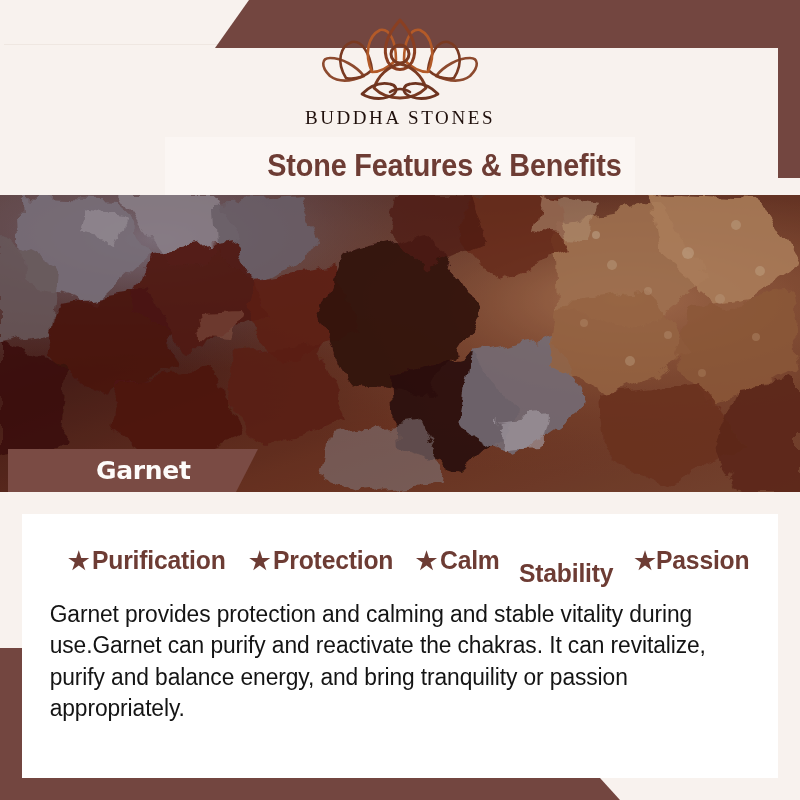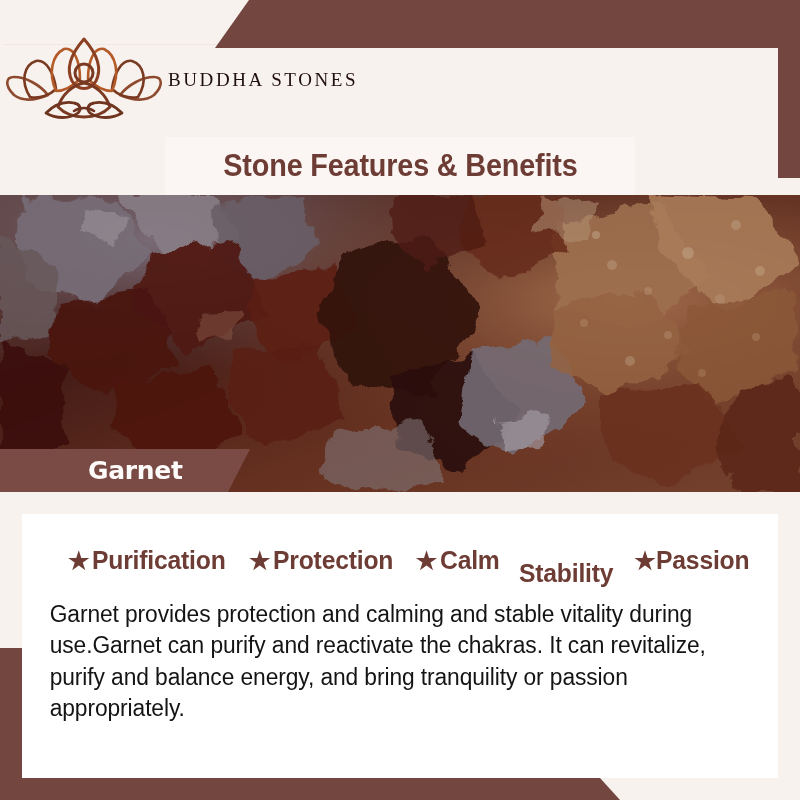--- a/index.html
+++ b/index.html
@@ -32,54 +32,54 @@
     z-index:6;
   }
   .frame-hairline{
     position:absolute;top:44px;left:4px;right:26px;height:1px;
     background:#efe7e1;z-index:5;
   }
 
   
   .logo-wrap{
     position:absolute;top:14px;left:0;width:800px;height:130px;
-    display:flex;flex-direction:row;align-items:center;justify-content:flex-start;
+    display:flex;flex-direction:column;align-items:center;justify-content:flex-start;
     z-index:7;
   }
   .logo-mark{width:168px;height:92px;display:block;}
   .logo-text{
     margin-top:1px;
     font-family:"Liberation Serif","DejaVu Serif",serif;
     font-size:19px;letter-spacing:2.6px;color:#20100c;
     font-weight:400;white-space:nowrap;
   }
 
   
   .title-band{
     position:absolute;top:137px;left:165px;width:470px;height:58px;
     background:#fbf6f3;z-index:4;
-    display:flex;align-items:center;justify-content:center;
+    display:flex;align-items:center;justify-content:flex-end;
   }
   .title-text{
     font-family:"Liberation Sans Narrow","Liberation Sans",sans-serif;
     font-weight:bold;font-size:31px;color:#6d3c34;
     letter-spacing:-0.2px;transform:scaleX(0.93);transform-origin:center;
     white-space:nowrap;
   }
 
   
   .photo{
     position:absolute;top:195px;left:0;width:800px;height:297px;
     overflow:hidden;z-index:2;background:#5a2b24;
   }
   .photo svg{display:block;width:800px;height:297px;}
 
   
   .stone-banner{
-    position:absolute;top:449px;left:0;width:250px;height:43px;
+    position:absolute;top:449px;left:8px;width:250px;height:43px;
     background:#7a4b44;z-index:5;
     clip-path:polygon(0 0,250px 0,228px 43px,0 43px);
     display:flex;align-items:center;
   }
   .stone-banner-label{
     color:#fdfbfa;font-size:25px;font-weight:bold;
     letter-spacing:-0.3px;padding-left:88px;white-space:nowrap;
     font-family:"DejaVu Sans","Liberation Sans",sans-serif;
   }
 

